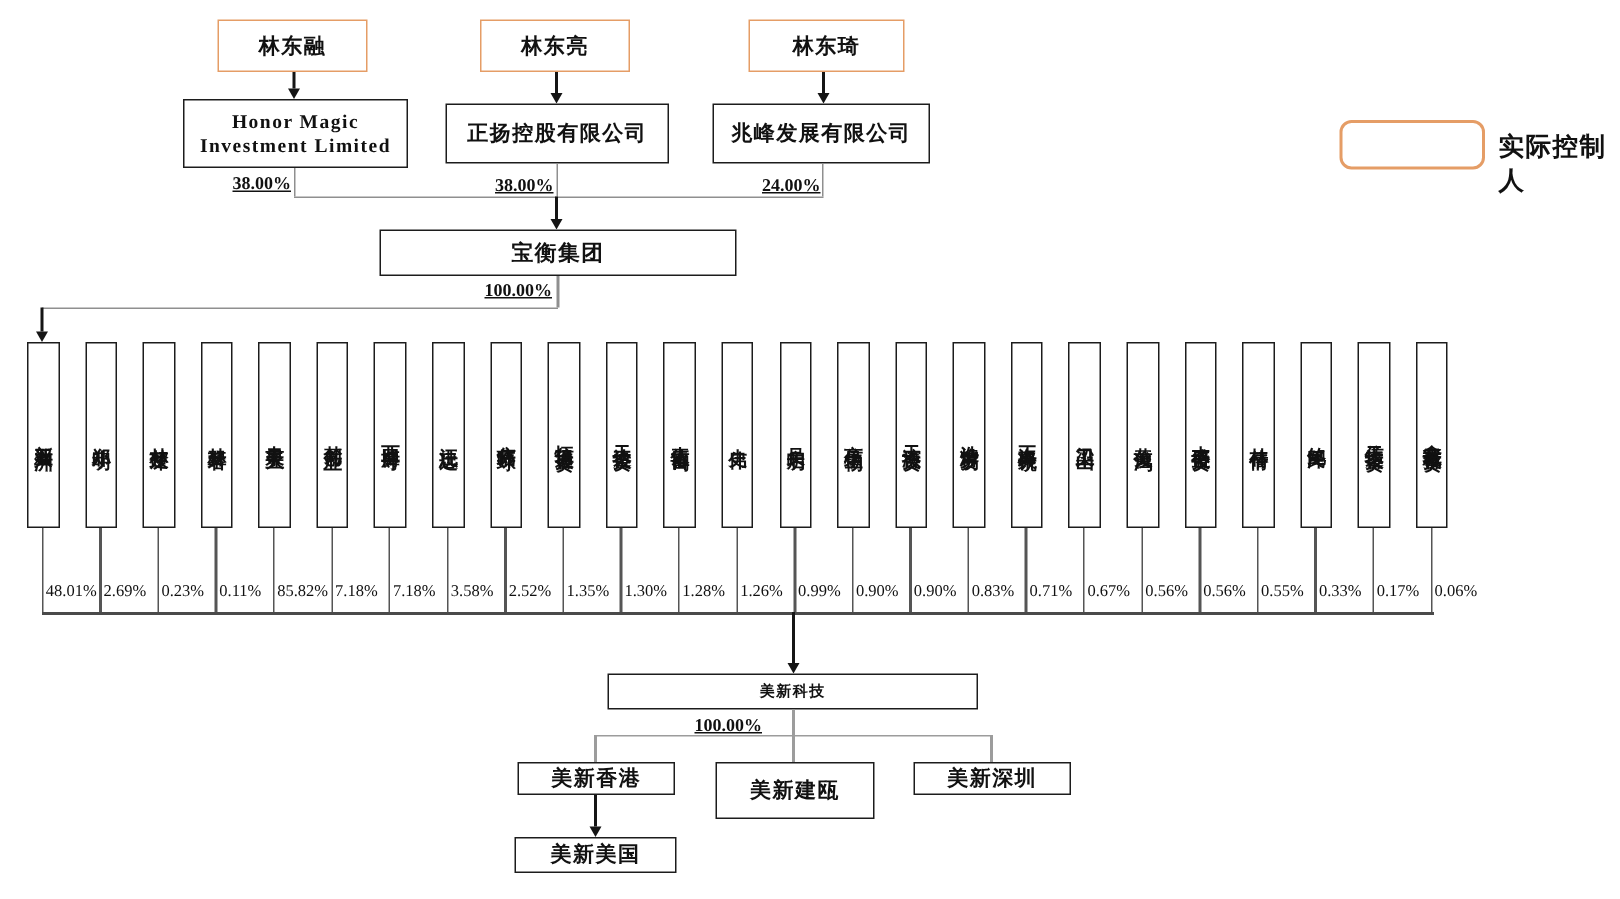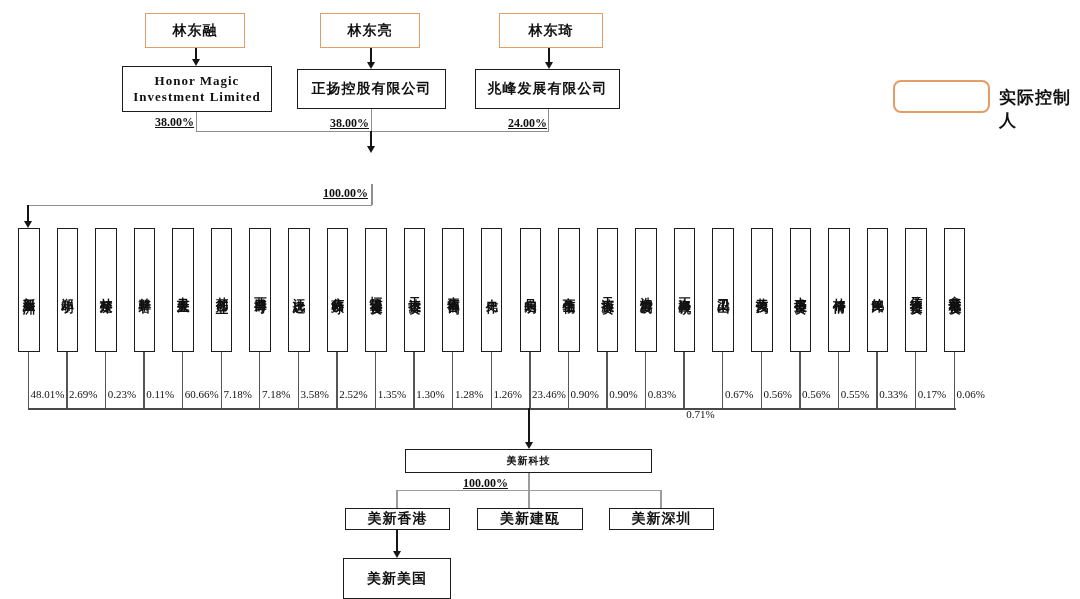--- a/index.html
+++ b/index.html
@@ -53,24 +53,24 @@
   .ia{left:528px;top:408px;height:34px;}
   
   .ibox{left:405px;top:449px;width:247px;height:24px;font-size:10px;}
   .istake{left:440px;top:476px;width:68px;}
   .idown{left:528.3px;top:473px;width:1.3px;height:17px;}
   .split{left:397px;top:490px;width:264px;height:1.3px;}
   .st1{left:396.3px;top:490px;width:1.3px;height:18px;}
   .st2{left:528.3px;top:490px;width:1.3px;height:18px;}
   .st3{left:660.3px;top:490px;width:1.3px;height:18px;}
   .sub1{left:345px;top:508px;width:105px;height:22px;}
-  .sub2{left:477px;top:508px;width:106px;height:22px;}
+  .sub2{left:477px;top:508px;width:106px;height:38px;}
   .sub3{left:609px;top:508px;width:105px;height:22px;}
   .usa-arrow{left:396px;top:530px;height:21px;}
-  .usbox{left:343px;top:558px;width:108px;height:41px;}
+  .usbox{left:343px;top:558px;width:108px;height:24px;}
   
   .legend-box{position:absolute;left:893px;top:80px;width:97px;height:33px;box-sizing:border-box;
        border:2px solid #e59d66;border-radius:8px;background:#fff;}
   .legend-label{position:absolute;left:999px;top:86px;font-size:17px;font-weight:bold;letter-spacing:1px;}
 </style>
 </head>
 <body>
 
 <div class="canvas">
 
@@ -101,20 +101,23 @@
   <div class="stake r s1">38.00%</div>
   <div class="stake r s2">38.00%</div>
   <div class="stake r s3">24.00%</div>
 
   <div class="gline cd1"></div>
   <div class="gline cd2"></div>
   <div class="gline cd3"></div>
   <div class="gline mergebus"></div>
   <div class="varrow ga"></div>
 
+  <div class="box gbox">
+      <span>宝衡集团</span>
+    </div>
   <div class="stake r gstake">100.00%</div>
   <div class="gline gdown"></div>
   <div class="gline elbow"></div>
   <div class="varrow earrow"></div>
 
   <div id="sh-layer"><div class="sh-col">
       <div class="box sh-box" style="left: 18px;">
           <span class="vtext">新兴亚洲</span>
         </div>
       <div class="sh-drop" style="position: absolute; left: 27.6px;"></div>
@@ -135,21 +138,21 @@
       <div class="box sh-box" style="left: 133.74px;">
           <span class="vtext">林翠君</span>
         </div>
       <div class="sh-drop" style="position: absolute; left: 143.34px;"></div>
       <div class="sh-pct" style="left: 146.24px;">0.11%</div>
     </div><div class="sh-col">
       <div class="box sh-box" style="left: 172.32px;">
           <span class="vtext">聿泉大亚</span>
         </div>
       <div class="sh-drop" style="position: absolute; left: 181.92px;"></div>
-      <div class="sh-pct" style="left: 184.82px;">60.66%</div>
+      <div class="sh-pct" style="left: 184.82px;">85.82%</div>
     </div><div class="sh-col">
       <div class="box sh-box" style="left: 210.9px;">
           <span class="vtext">梵创产业</span>
         </div>
       <div class="sh-drop" style="position: absolute; left: 220.5px;"></div>
       <div class="sh-pct" style="left: 223.4px;">7.18%</div>
     </div><div class="sh-col">
       <div class="box sh-box" style="left: 249.48px;">
           <span class="vtext">西博肆号</span>
         </div>
@@ -189,21 +192,21 @@
       <div class="box sh-box" style="left: 480.96px;">
           <span class="vtext">史伟</span>
         </div>
       <div class="sh-drop" style="position: absolute; left: 490.56px;"></div>
       <div class="sh-pct" style="left: 493.46px;">1.26%</div>
     </div><div class="sh-col">
       <div class="box sh-box" style="left: 519.54px;">
           <span class="vtext">吴启明</span>
         </div>
       <div class="sh-drop" style="position: absolute; left: 529.14px;"></div>
-      <div class="sh-pct" style="left: 532.04px;">23.46%</div>
+      <div class="sh-pct" style="left: 532.04px;">0.99%</div>
     </div><div class="sh-col">
       <div class="box sh-box" style="left: 558.12px;">
           <span class="vtext">亨信生物</span>
         </div>
       <div class="sh-drop" style="position: absolute; left: 567.72px;"></div>
       <div class="sh-pct" style="left: 570.62px;">0.90%</div>
     </div><div class="sh-col">
       <div class="box sh-box" style="left: 596.7px;">
           <span class="vtext">天演投资</span>
         </div>
@@ -213,21 +216,21 @@
       <div class="box sh-box" style="left: 635.28px;">
           <span class="vtext">浩烨贸易</span>
         </div>
       <div class="sh-drop" style="position: absolute; left: 644.88px;"></div>
       <div class="sh-pct" style="left: 647.78px;">0.83%</div>
     </div><div class="sh-col">
       <div class="box sh-box" style="left: 673.86px;">
           <span class="vtext">正海聚锐</span>
         </div>
       <div class="sh-drop" style="position: absolute; left: 683.46px;"></div>
-      <div class="sh-pct" style="left: 686.36px; margin-top: 20px;">0.71%</div>
+      <div class="sh-pct" style="left: 686.36px;">0.71%</div>
     </div><div class="sh-col">
       <div class="box sh-box" style="left: 712.44px;">
           <span class="vtext">梁卫山</span>
         </div>
       <div class="sh-drop" style="position: absolute; left: 722.04px;"></div>
       <div class="sh-pct" style="left: 724.94px;">0.67%</div>
     </div><div class="sh-col">
       <div class="box sh-box" style="left: 751.02px;">
           <span class="vtext">黄俊鸿</span>
         </div>

